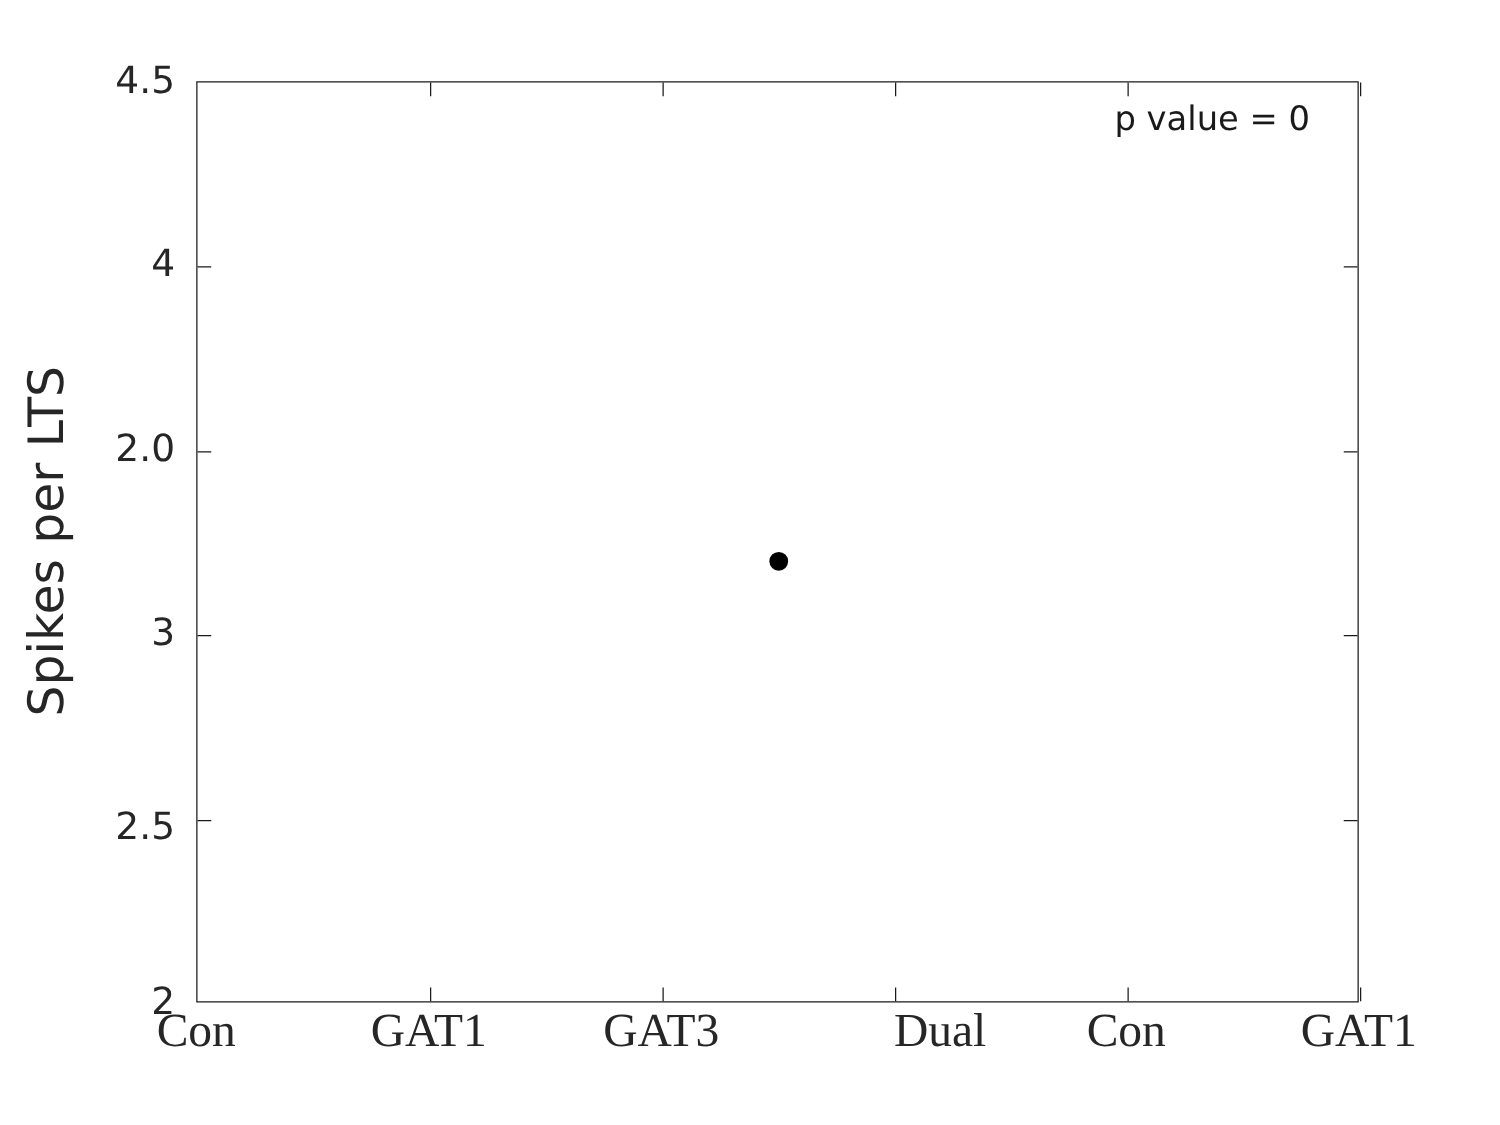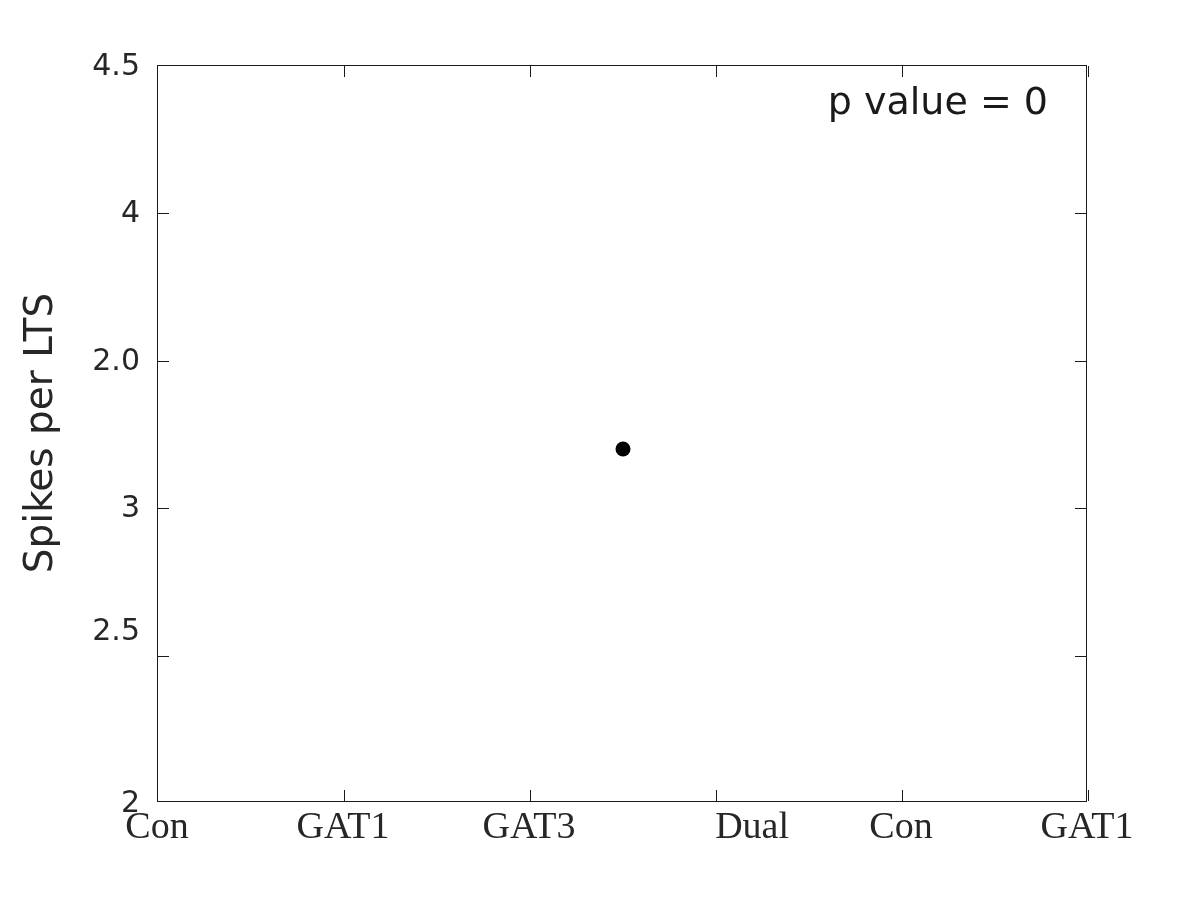--- a/index.html
+++ b/index.html
@@ -95,21 +95,21 @@
     transform: translate(-212px, -50%) rotate(-90deg);
     transform-origin: center center;
     white-space: nowrap;
   }
 
   
   #annotation {
     position: absolute;
     right: 38px;
     top: 16px;
-    font-size: 38px;
+    font-size: 27px;
     line-height: 1;
     color: #1a1a1a;
     white-space: nowrap;
   }
 
   
   .data-point {
     position: absolute;
     width: 15px;
     height: 15px;
@@ -123,21 +123,21 @@
 
 <div id="figure">
 
   <div id="ylabel-title">Spikes per LTS</div>
 
   <div id="ytick-labels-layer">
     <div class="ylab" style="left:0px; top:65px;">4.5</div>
     <div class="ylab" style="left:0px; top:212.4px;">4</div>
     <div class="ylab" style="left:0px; top:359.8px;">2.0</div>
     <div class="ylab" style="left:0px; top:507.2px;">3</div>
-    <div class="ylab" style="left:0px; top:630px;">2.5</div>
+    <div class="ylab" style="left:0px; top:662px;">2.5</div>
     <div class="ylab" style="left:0px; top:802px;">2</div>
   </div>
 
   <div id="xtick-labels-layer">
     <div class="xlab" style="left:157px;">Con</div>
     <div class="xlab" style="left:343px;">GAT1</div>
     <div class="xlab" style="left:529px;">GAT3</div>
     <div class="xlab" style="left:679px;text-align:right;">Dual</div>
     <div class="xlab" style="left:901px;">Con</div>
     <div class="xlab" style="left:1087px;">GAT1</div>

